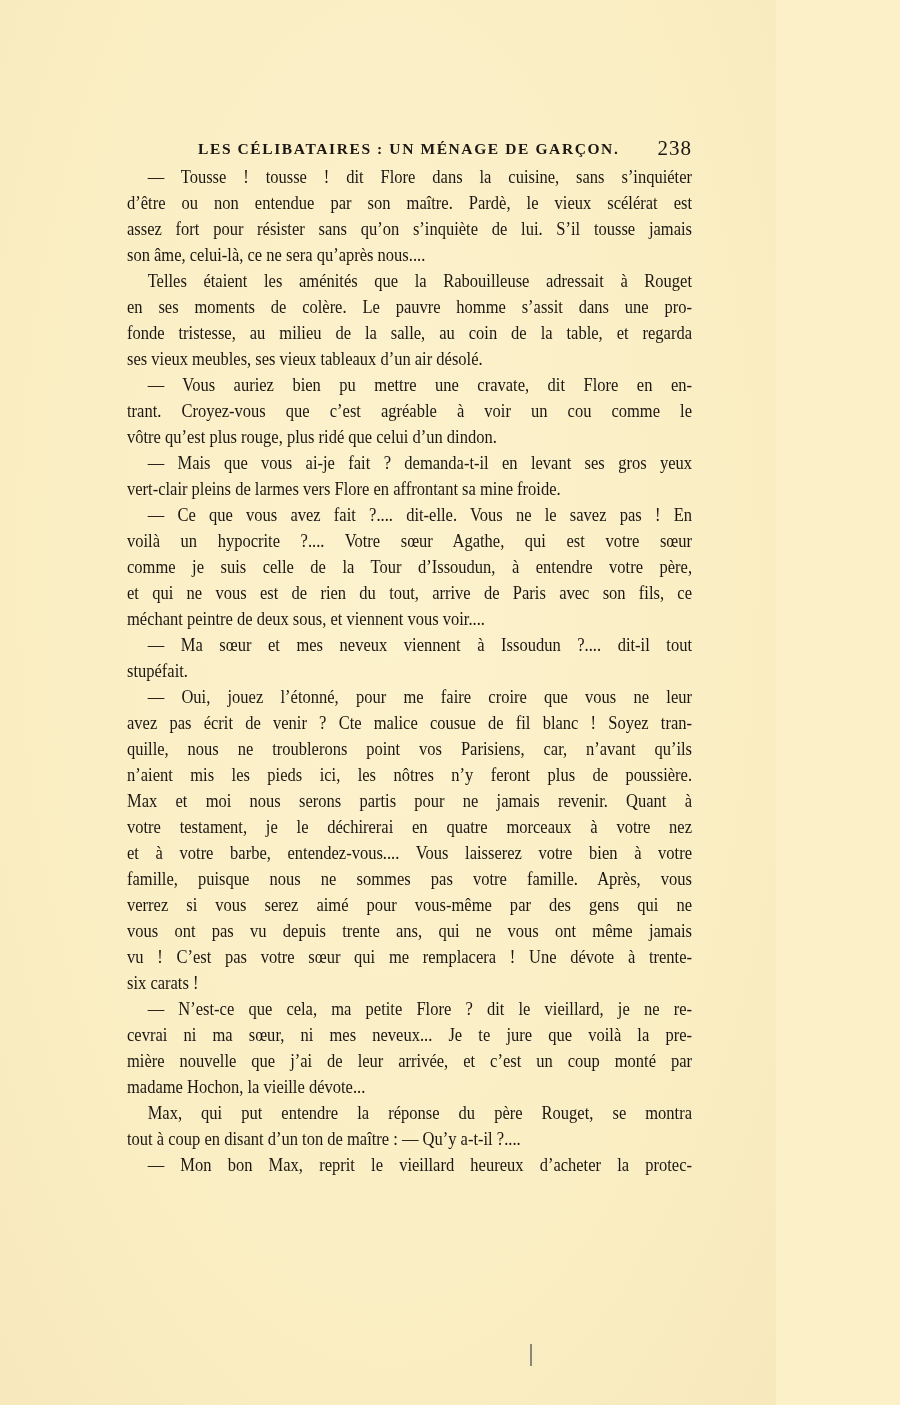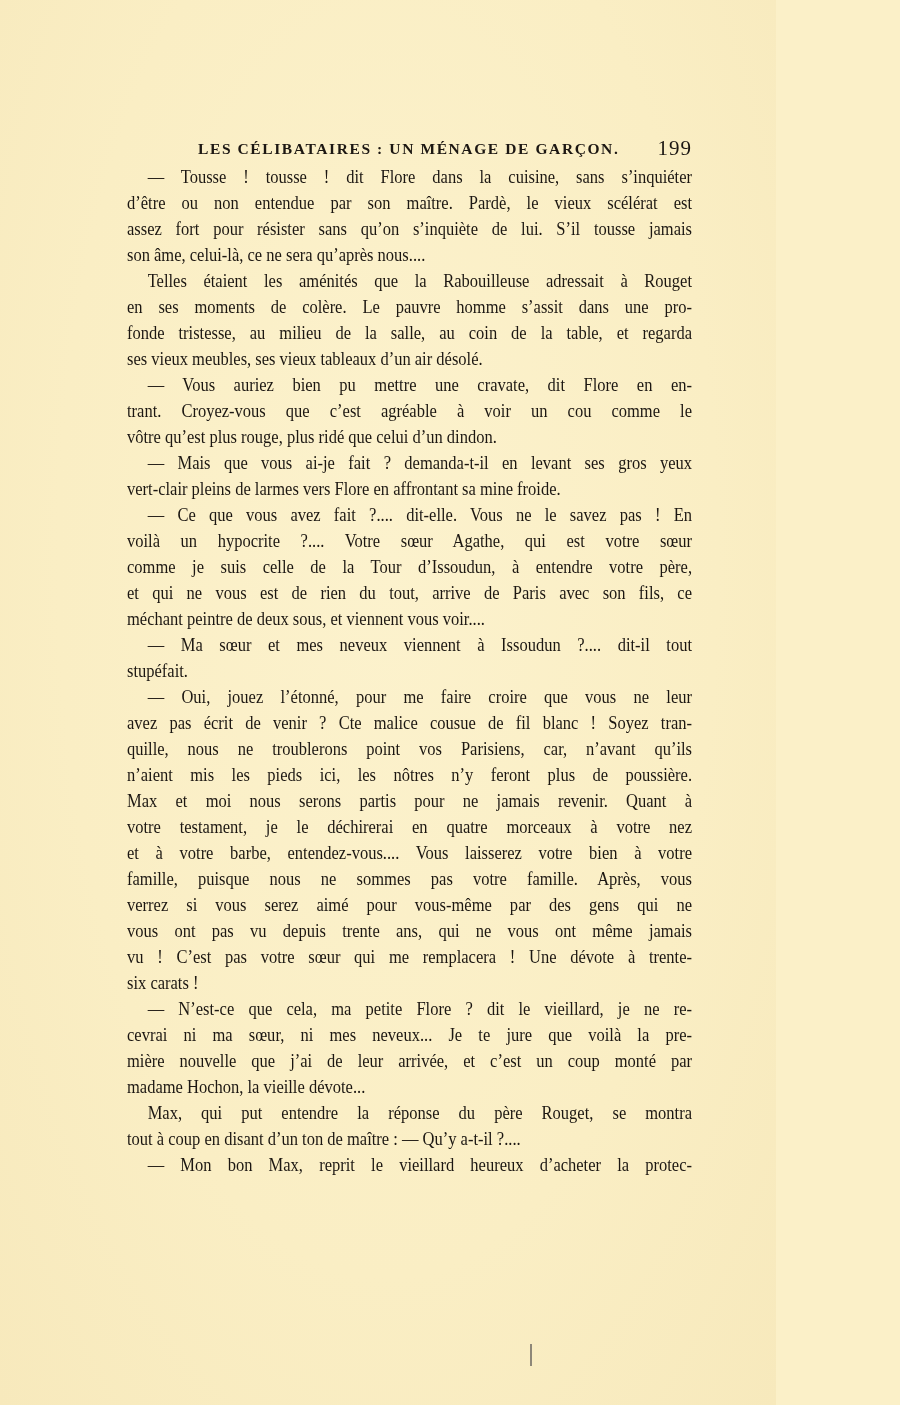--- a/index.html
+++ b/index.html
@@ -45,21 +45,21 @@
       position: absolute; left: 530px; top: 1344px;
       width: 2px; height: 22px; background: #8e8778;
     }
   </style>
 </head>
 <body>
 
 <div class="page">
   <div class="header">
     <span class="running-title">Les Célibataires : un ménage de garçon.</span>
-    <span class="page-number">199</span>
+    <span class="page-number">238</span>
   </div>
 
   <div class="body-text" id="body-text">
       <div class="line indent">— Tousse ! tousse ! dit Flore dans la cuisine, sans s’inquiéter</div>
       <div class="line">d’être ou non entendue par son maître. Pardè, le vieux scélérat est</div>
       <div class="line">assez fort pour résister sans qu’on s’inquiète de lui. S’il tousse jamais</div>
       <div class="line last">son âme, celui-là, ce ne sera qu’après nous....</div>
       <div class="line indent">Telles étaient les aménités que la Rabouilleuse adressait à Rouget</div>
       <div class="line">en ses moments de colère. Le pauvre homme s’assit dans une pro-</div>
       <div class="line">fonde tristesse, au milieu de la salle, au coin de la table, et regarda</div>

